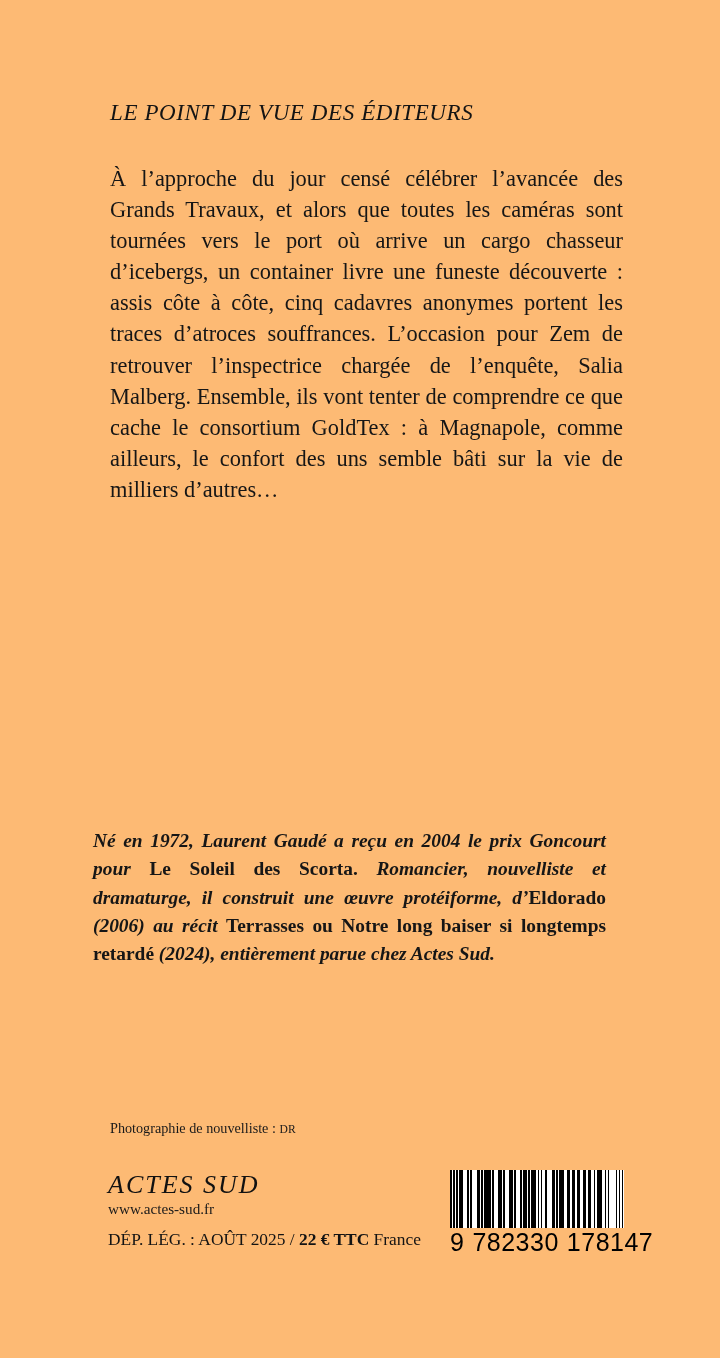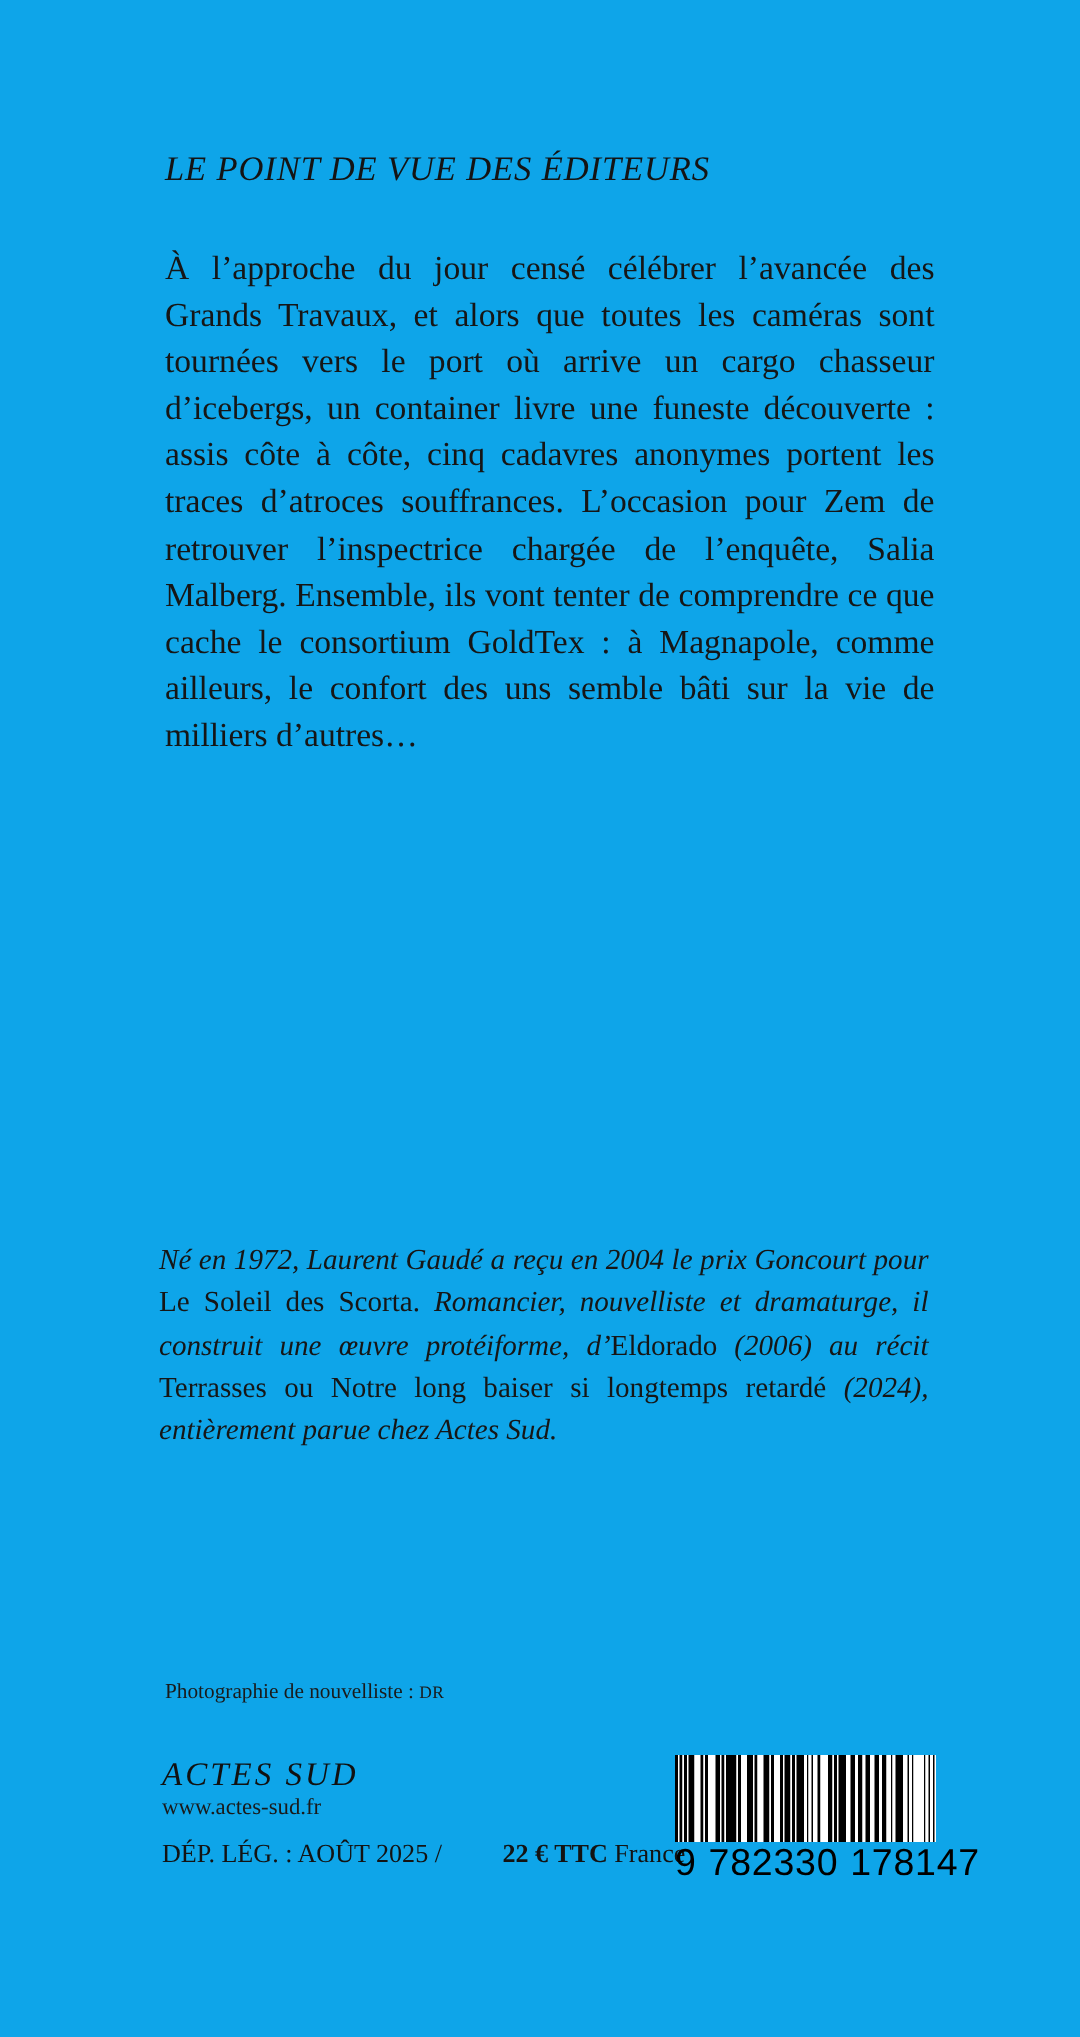--- a/index.html
+++ b/index.html
@@ -14,21 +14,21 @@
     font-family: "Liberation Serif", "DejaVu Serif", serif;
     color: #1a1a1a;
     overflow: hidden;
   }
 
   .page {
     position: absolute;
     left: 0; top: 0;
     width: 720px;
     height: 1358px;
-    background: #0ea5e9;
+    background: #fdba74;
   }
 
   
   .editors-header {
     position: absolute;
     left: 110px;
     top: 100px;
     width: 515px;
     font-style: italic;
     font-size: 23px;
@@ -54,29 +54,30 @@
     margin: 0;
     text-indent: 0;
   }
   .blurb p + p {
     text-indent: 1.15em;
   }
 
   
   .bio {
     position: absolute;
-    left: 106px;
+    left: 93px;
     top: 827px;
     width: 513px;
     font-size: 19.4px;
     line-height: 28.3px;
     text-align: justify;
     text-justify: inter-word;
     font-style: italic;
     color: #161616;
+    font-weight: bold;
   }
   .bio .roman {
     font-style: normal;
   }
 
   
   .photo-credit {
     position: absolute;
     left: 110px;
     top: 1120px;
@@ -90,21 +91,21 @@
   }
 
   
   .publisher {
     position: absolute;
     left: 108px;
     top: 1172px;
   }
   .publisher-name {
     font-style: italic;
-    font-size: 22px;
+    font-size: 26px;
     letter-spacing: 2.0px;
     line-height: 1.0;
     color: #111111;
     white-space: nowrap;
   }
   .publisher-url {
     margin-top: 3px;
     font-size: 15.2px;
     line-height: 1.0;
     color: #1a1a1a;
@@ -112,21 +113,20 @@
   }
   .legal-line {
     margin-top: 15px;
     font-size: 17.4px;
     line-height: 1.0;
     color: #131313;
     white-space: nowrap;
   }
   .legal-line .price {
     font-weight: bold;
-    margin-left: 36px;
   }
 
   
   .barcode-block {
     position: absolute;
     left: 450px;
     top: 1170px;
     width: 174px;
   }
   .barcode-bars {

